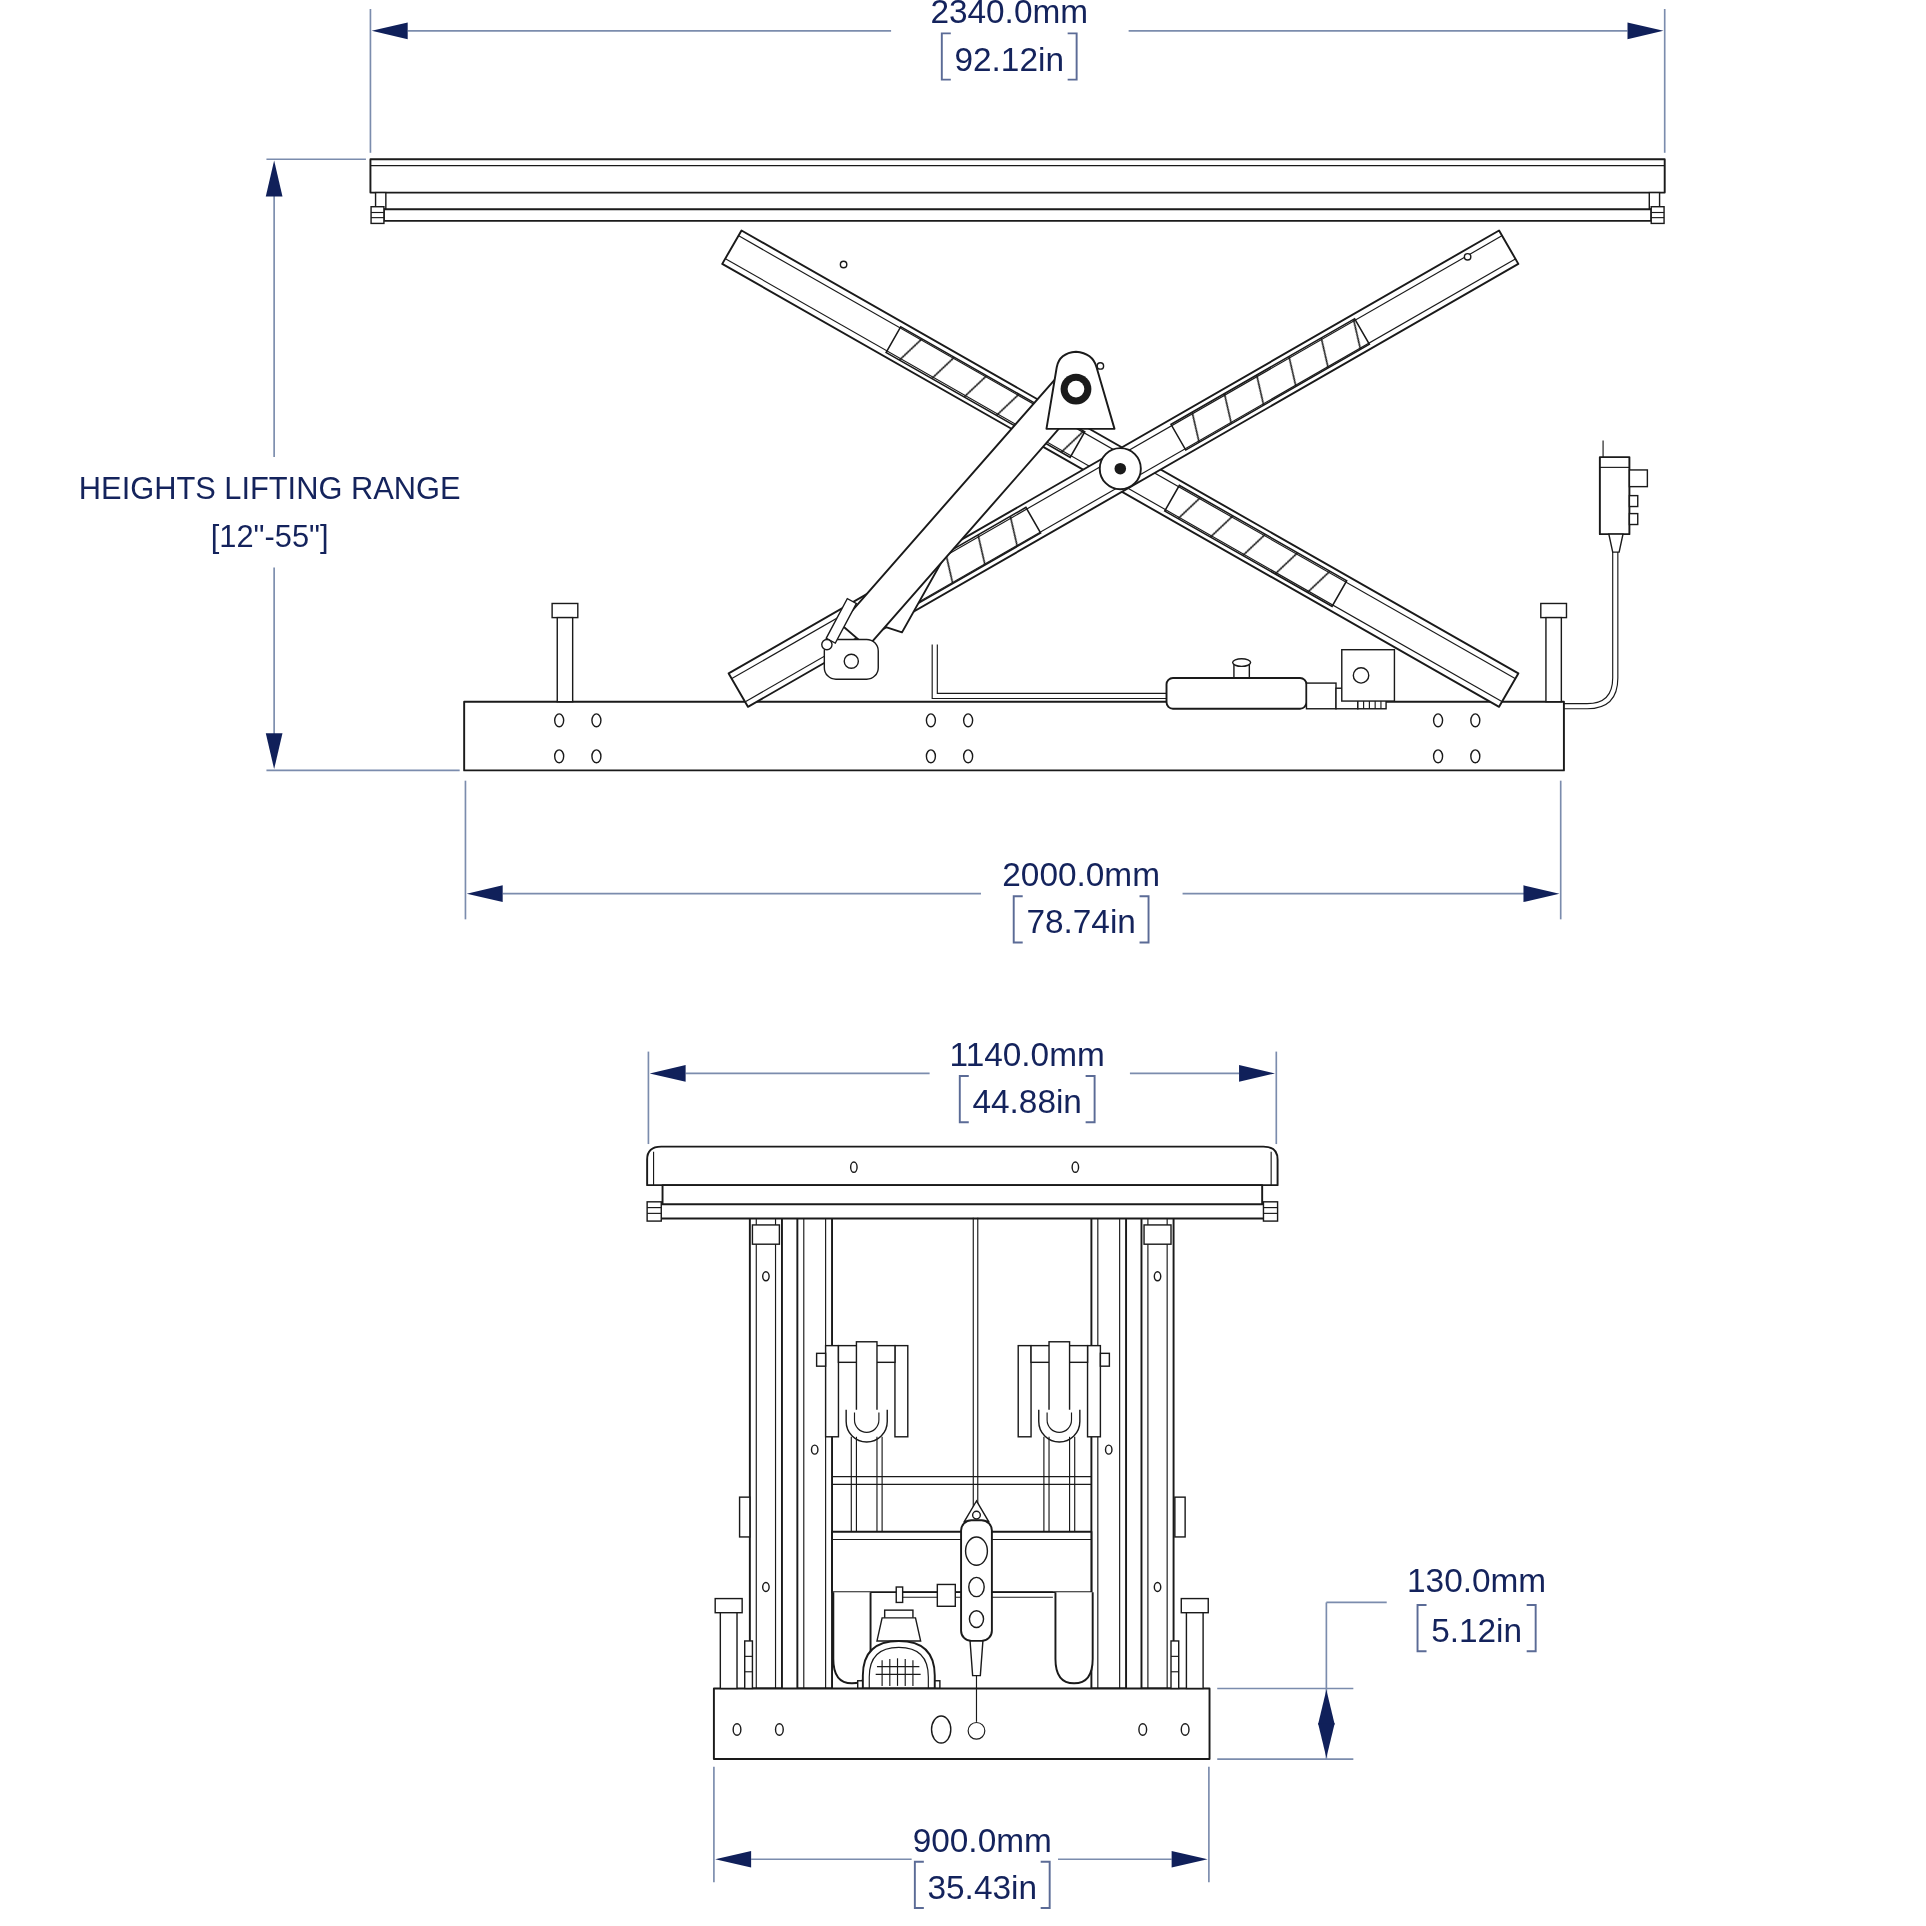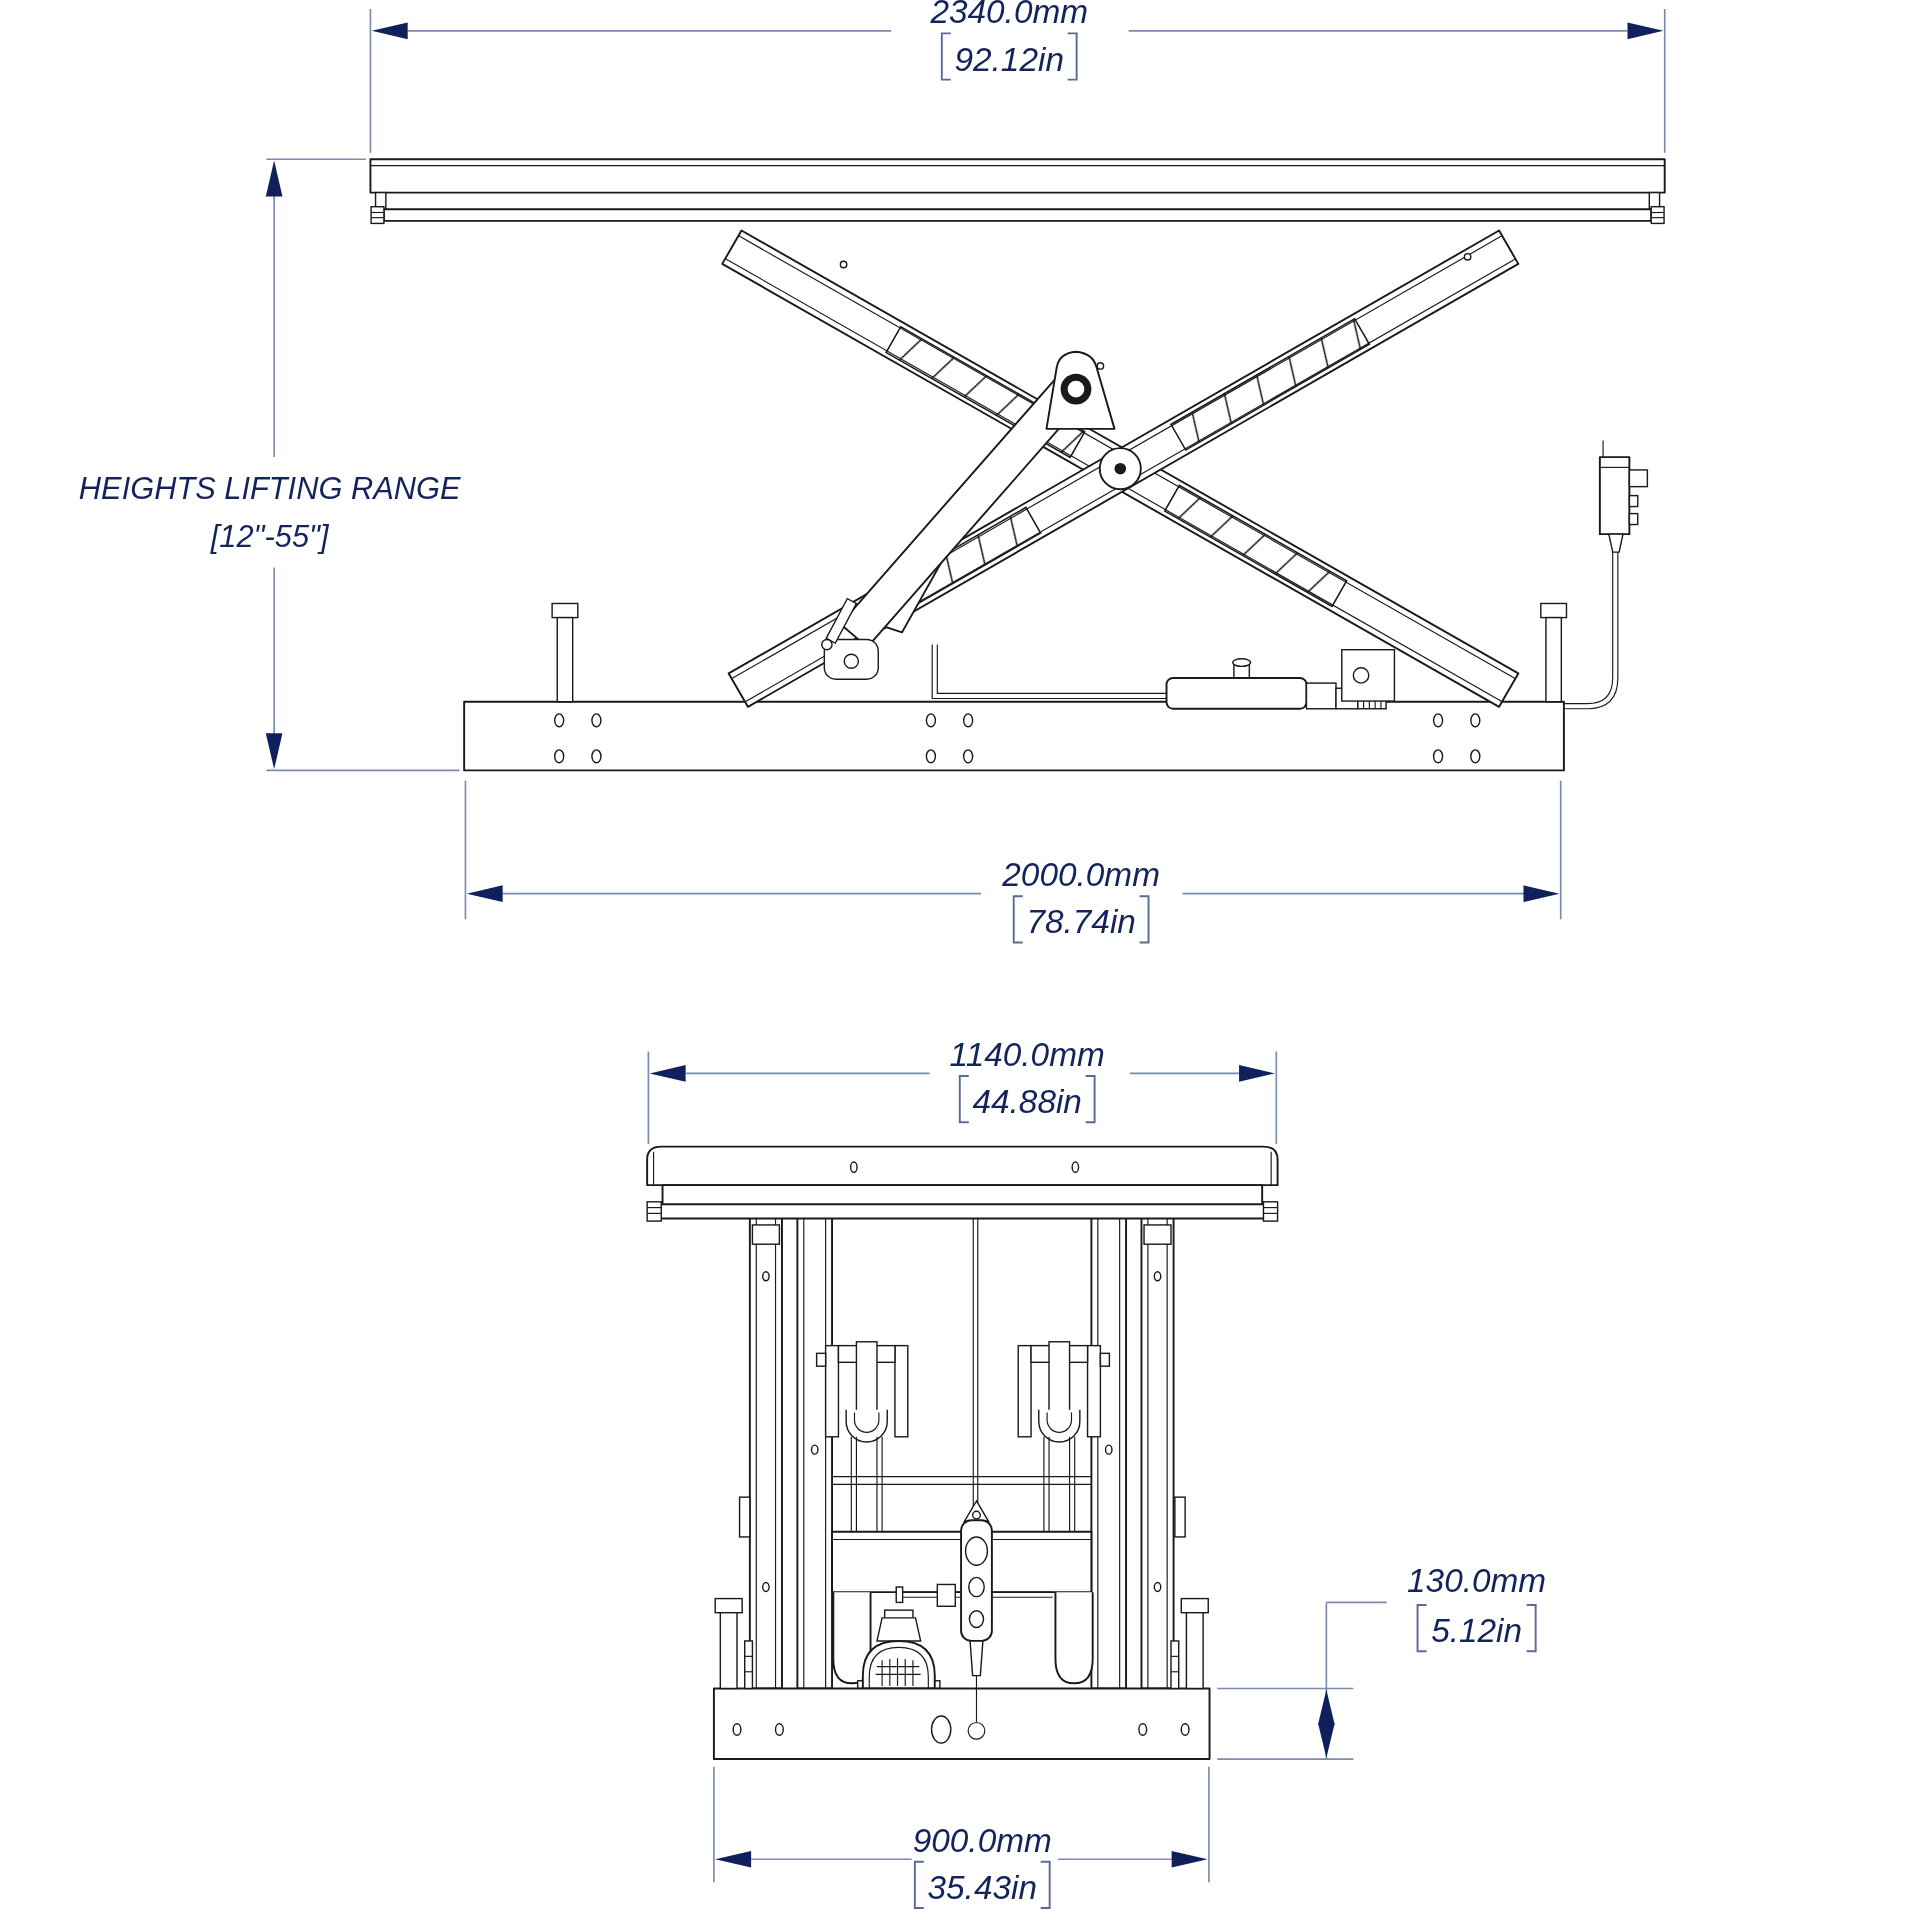--- a/index.html
+++ b/index.html
@@ -1,17 +1,17 @@
 <!DOCTYPE html>
 <html style="font-size:10.3px"><head>
 <meta charset="utf-8">
 <style>
   html,body{margin:0;padding:0;background:#ffffff;}
   body{display:flex;justify-content:center;align-items:flex-start;}
-  .sheet{width:100vmin;height:100vmin;background:#ef4444;font-style:italic;}
+  .sheet{width:100vmin;height:100vmin;background:#ef4444;}
   svg{width:100%;height:100%;display:block;background:#ffffff;}
   .part{stroke:#1a1a1a;stroke-width:3;fill:#ffffff;stroke-linejoin:round;}
   .thin{stroke:#1a1a1a;stroke-width:1.8;fill:none;}
   .det {stroke:#1a1a1a;stroke-width:2.2;fill:#ffffff;}
   .hole{stroke:#1a1a1a;stroke-width:2.2;fill:#ffffff;}
   .solid{fill:#1a1a1a;stroke:none;}
   .band{stroke:#1a1a1a;stroke-width:2.4;fill:url(#hatch);}
 
   
   .dimline{stroke:#7b8cad;stroke-width:2.6;fill:none;}

